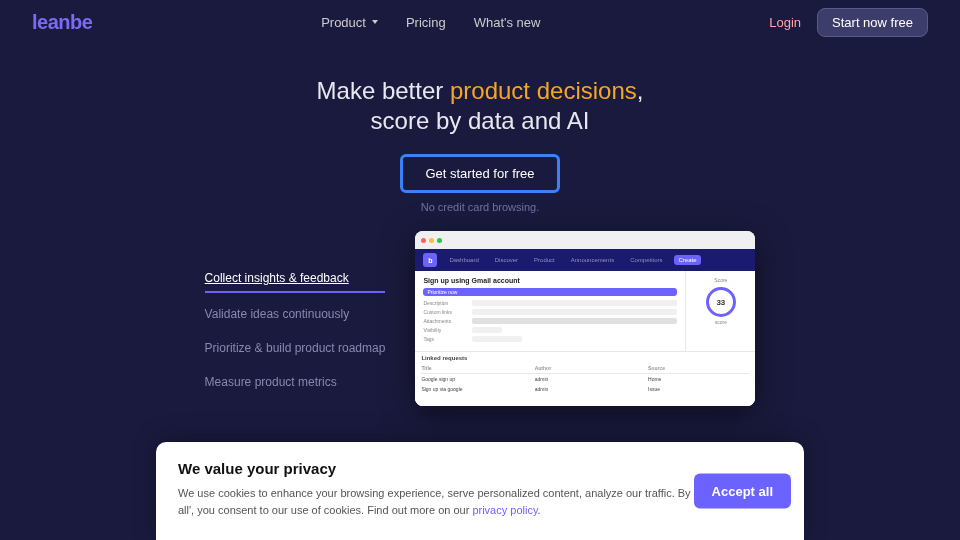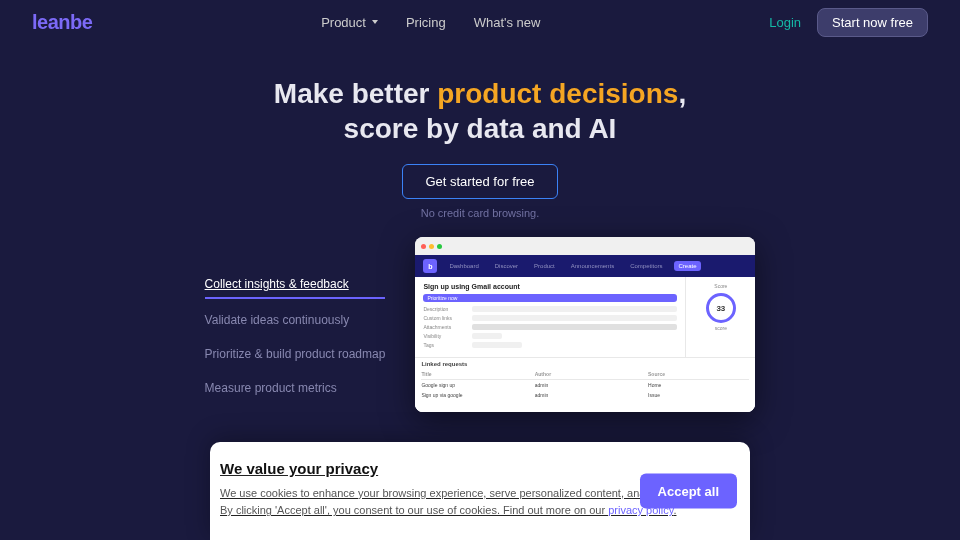--- a/index.html
+++ b/index.html
@@ -45,21 +45,21 @@
       align-items: center;
       gap: 4px;
     }
     .nav-actions {
       display: flex;
       align-items: center;
       gap: 16px;
     }
     .btn-login {
       font-size: 13px;
-      color: #14b8a6;
+      color: #fca5a5;
       cursor: pointer;
       background: none;
       border: none;
     }
     .btn-start {
       font-size: 13px;
       color: #fff;
       background-color: #3d3d6b;
       border: 1px solid #5a5a8a;
       border-radius: 8px;
@@ -71,43 +71,43 @@
     .hero {
       display: flex;
       flex-direction: column;
       align-items: center;
       text-align: center;
       padding-top: 32px;
       position: relative;
       z-index: 5;
     }
     .hero-title {
-      font-size: 28px;
-      font-weight: 700;
+      font-size: 24px;
+      font-weight: 400;
       line-height: 1.25;
       color: #e8e8f0;
       max-width: 520px;
     }
     .hero-title .highlight {
       color: #f5a623;
     }
     .hero-subtitle {
       font-size: 13px;
       color: #9090b8;
       max-width: 380px;
       margin-top: 14px;
       line-height: 1.6;
     }
     .btn-cta {
       margin-top: 18px;
       padding: 9px 22px;
       font-size: 13px;
       color: #fff;
       background-color: transparent;
-      border: 1px solid #3b82f6;
+      border: 3px solid #3b82f6;
       border-radius: 6px;
       cursor: pointer;
     }
     .no-cc {
       margin-top: 8px;
       font-size: 11px;
       color: #7070a0;
     }
 
     
@@ -272,28 +272,27 @@
       padding: 2px 0;
     }
     .td { font-size: 5px; color: #444; flex: 1; }
 
     
     .privacy-banner {
       position: absolute;
       bottom: 0;
       left: 50%;
       transform: translateX(-50%);
-      width: 540px;
+      width: 648px;
       background: #fff;
       border-radius: 10px 10px 0 0;
-      padding: 18px 22px 20px 10px;
+      padding: 18px 22px 20px 22px;
       color: #222;
       box-shadow: 0 -4px 24px rgba(0,0,0,0.3);
       z-index: 100;
-      text-decoration: underline;
     }
     .privacy-title {
       font-size: 15px;
       font-weight: 700;
       color: #111;
       margin-bottom: 8px;
     }
     .privacy-text {
       font-size: 11px;
       color: #555;

